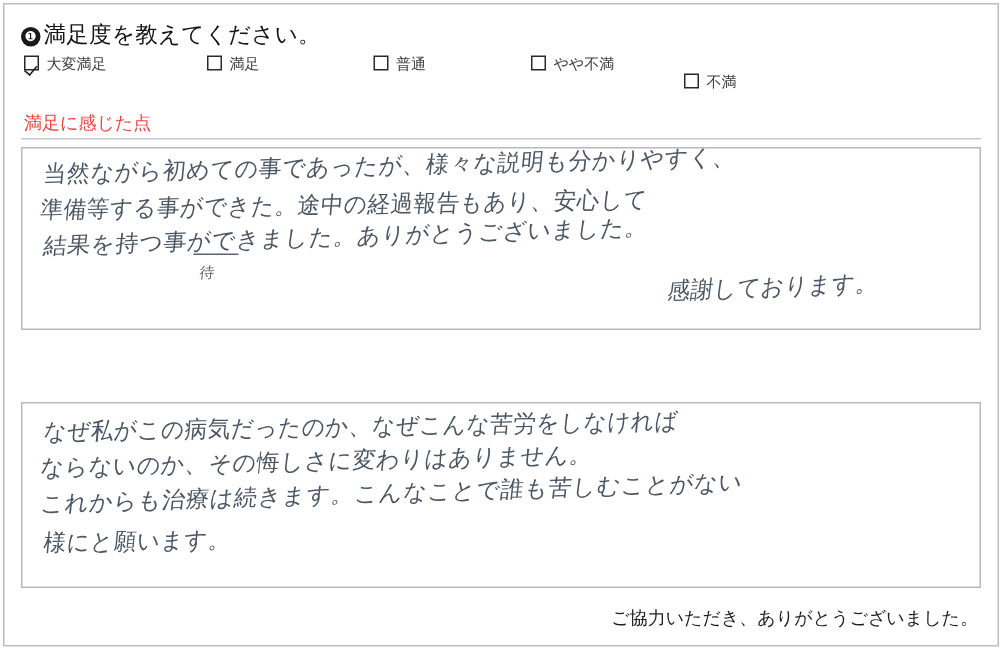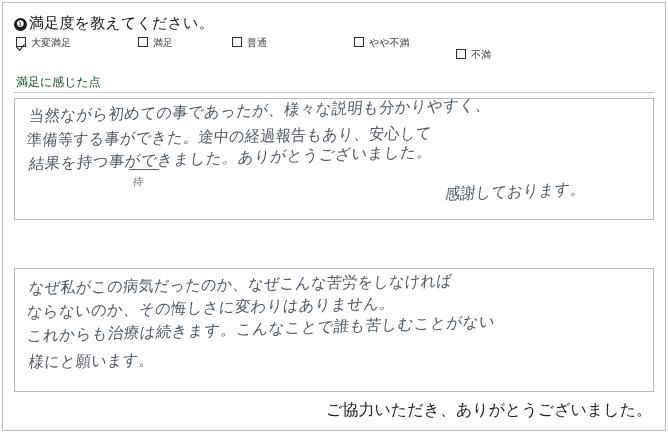--- a/index.html
+++ b/index.html
@@ -86,21 +86,21 @@
     border-bottom: 1.4px solid #1a1a1a;
     transform: rotate(40deg);
   }
 
   
   .section-label {
     position: absolute;
     left: 16px;
     top: 74px;
     font-size: 12px;
-    color: #14532d;
+    color: #ef4444;
   }
   .section-rule {
     position: absolute;
     left: 14px;
     top: 92px;
     width: 640px;
     height: 1px;
     background: #c9c9c9;
   }
 
@@ -151,21 +151,21 @@
     color: #5a6472;
     font-size: 10px;
     transform: skewX(-8deg) rotate(-2deg);
   }
 
   
   .footer-thanks {
     position: absolute;
     right: 16px;
     bottom: 12px;
-    font-size: 16px;
+    font-size: 12px;
     color: #1f1f1f;
     white-space: nowrap;
   }
 </style>
 </head>
 <body>
 
 <div class="sheet">
   <div class="border-frame"></div>
 
@@ -173,21 +173,21 @@
     <span class="num-badge">❶</span><span>満足度を教えてください。</span>
   </div>
 
   <div class="choices">
     <div class="choice checked" style="left:0px; top:0px;">
       <span class="box"></span><span>大変満足</span>
     </div>
     <div class="choice" style="left:122px; top:0px;font-family:Liberation Serif, serif;">
       <span class="box"></span><span>満足</span>
     </div>
-    <div class="choice" style="left:216px; top:0px;">
+    <div class="choice" style="left:233px; top:0px;">
       <span class="box"></span><span>普通</span>
     </div>
     <div class="choice" style="left:322px; top:0px;margin-left:16px;">
       <span class="box"></span><span>やや不満</span>
     </div>
     <div class="choice" style="left:440px; top:0px;margin-top:12px;">
       <span class="box"></span><span>不満</span>
     </div>
   </div>
 

